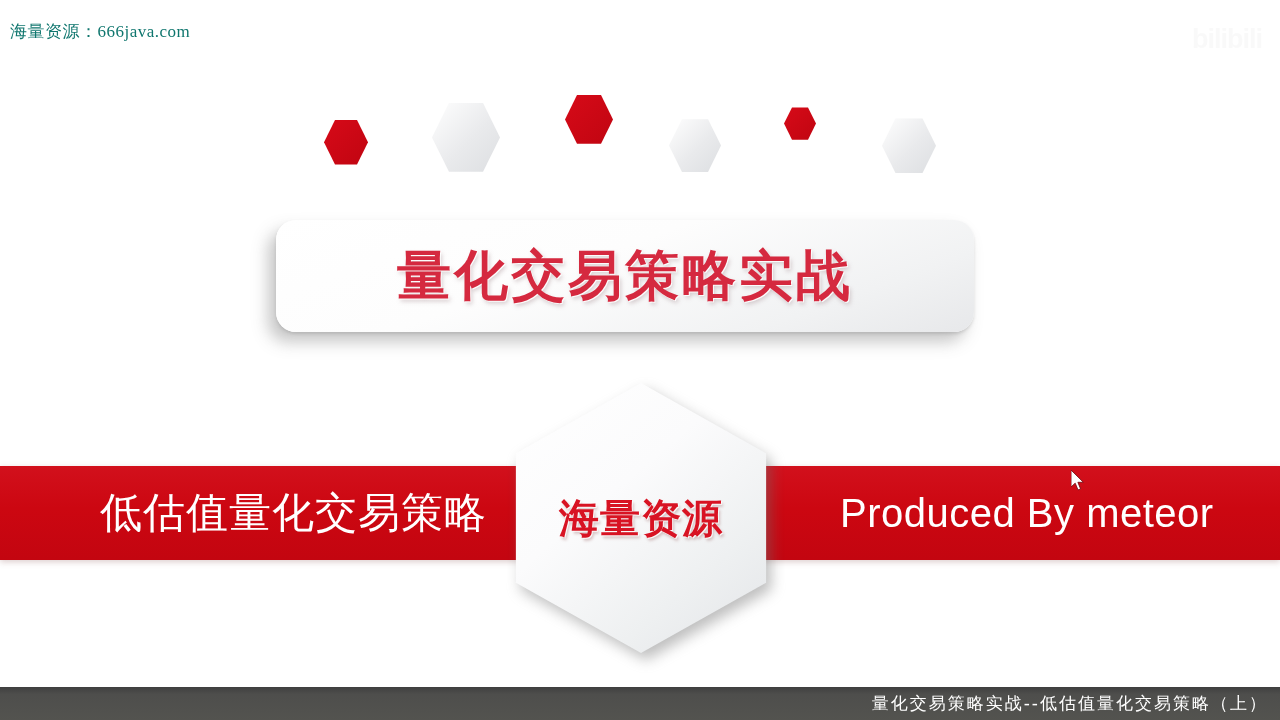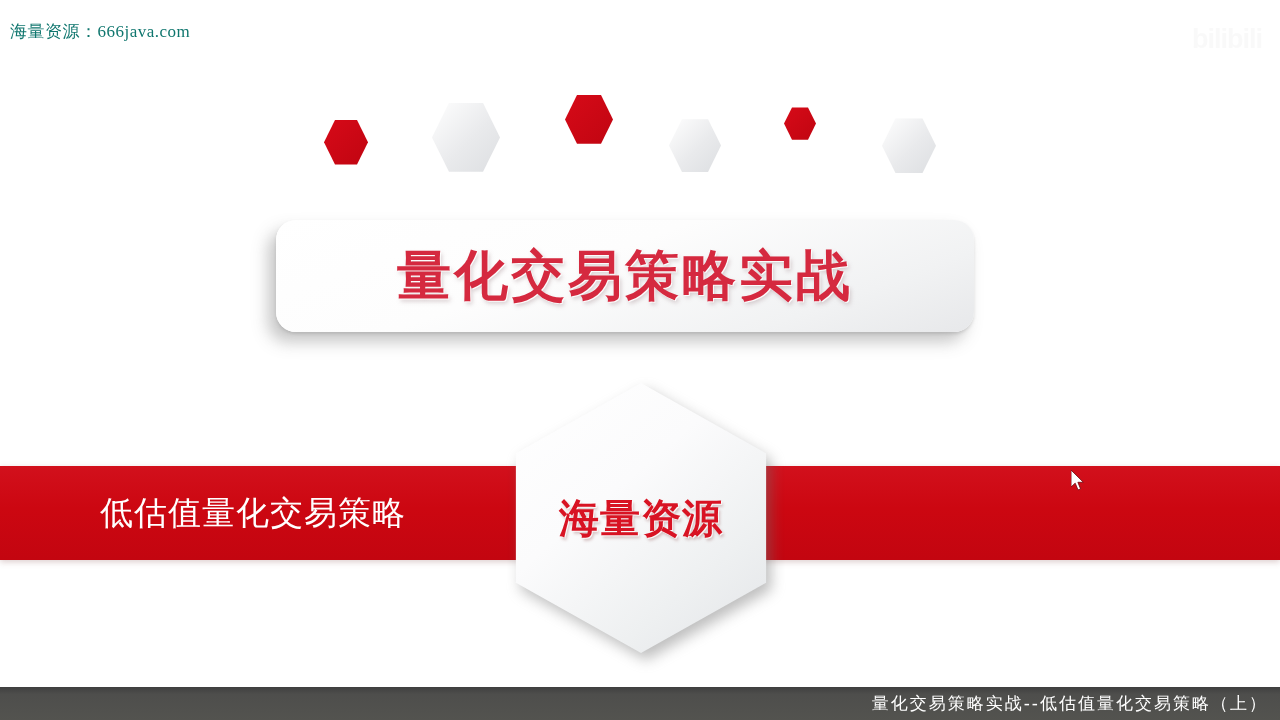--- a/index.html
+++ b/index.html
@@ -118,21 +118,21 @@
     top: 0;
     height: 94px;
     display: flex;
     align-items: center;
     color: #ffffff;
     white-space: nowrap;
   }
   .banner-left {
     left: 100px;
     font-family: Liberation Sans, sans-serif;
-    font-size: 33px;
+    font-size: 42px;
     letter-spacing: 1px;
   }
   .banner-right {
     left: 840px;
     font-family: "Liberation Sans", sans-serif;
     font-size: 40px;
     letter-spacing: 0.5px;
   }
 
   
@@ -216,20 +216,21 @@
       <div class="hex red" style="left: 784px; top: 106px; width: 32px; height: 35.2px;"></div>
       <div class="hex light" style="left: 882px; top: 116px; width: 54px; height: 59.4px;"></div>
     </div>
 
   <div class="plaque">
     <span class="plaque-title">量化交易策略实战</span>
   </div>
 
   <div class="banner">
     <span class="banner-text banner-left">低估值量化交易策略</span>
+    <span class="banner-text banner-right">Produced By meteor</span>
   </div>
 
   <div class="badge-wrap">
     <div class="badge">
       <span class="badge-text">海量资源</span>
     </div>
   </div>
 
   <svg class="cursor" viewBox="0 0 14 21" style="left: 1071px; top: 470px;">
     <polygon points="0,0 0,17 4.2,13.2 7,20 9.6,18.9 6.9,12.3 12.4,12.3" fill="#ffffff" stroke="#7a1016" stroke-width="0.9"></polygon>

